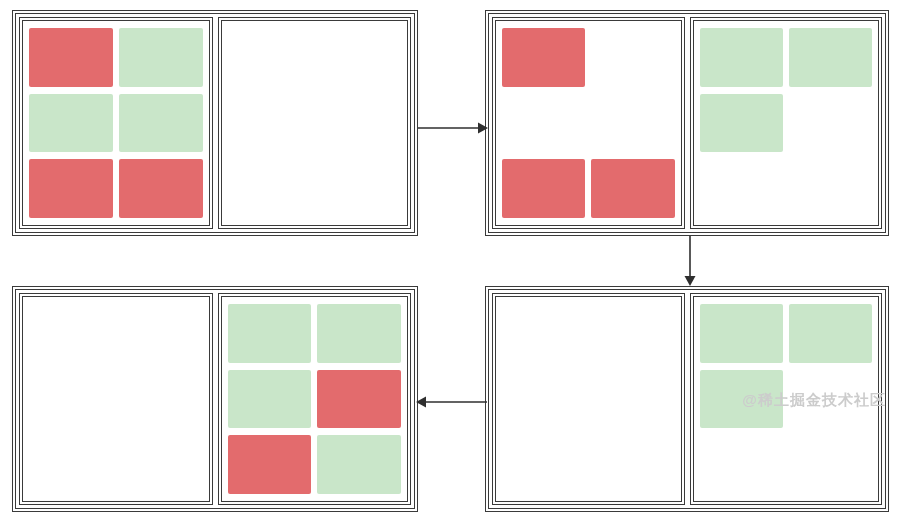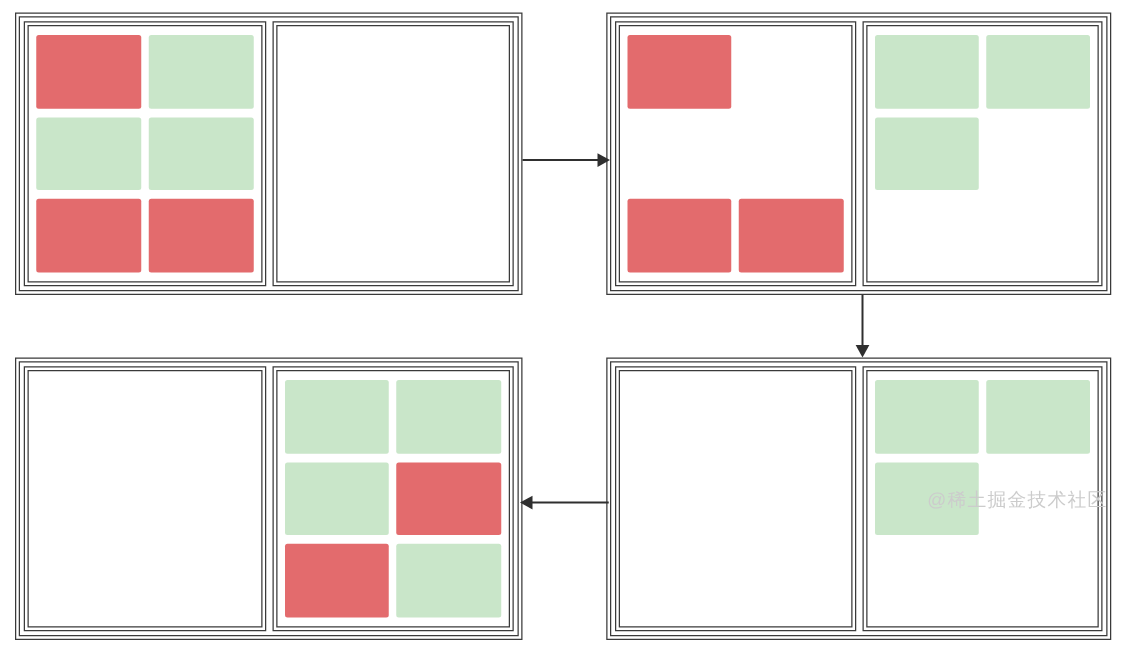--- a/index.html
+++ b/index.html
@@ -13,20 +13,21 @@
     height: 524px;
     font-family: "Liberation Sans", sans-serif;
     position: relative;
     overflow: hidden;
   }
 
   #stage {
     position: relative;
     width: 900px;
     height: 416px;
+    font-weight: bold;
   }
 
   
   .panel {
     position: absolute;
     box-sizing: border-box;
     border: 1px solid #3a3a3a;
     background: #ffffff;
     padding: 2px;
   }

